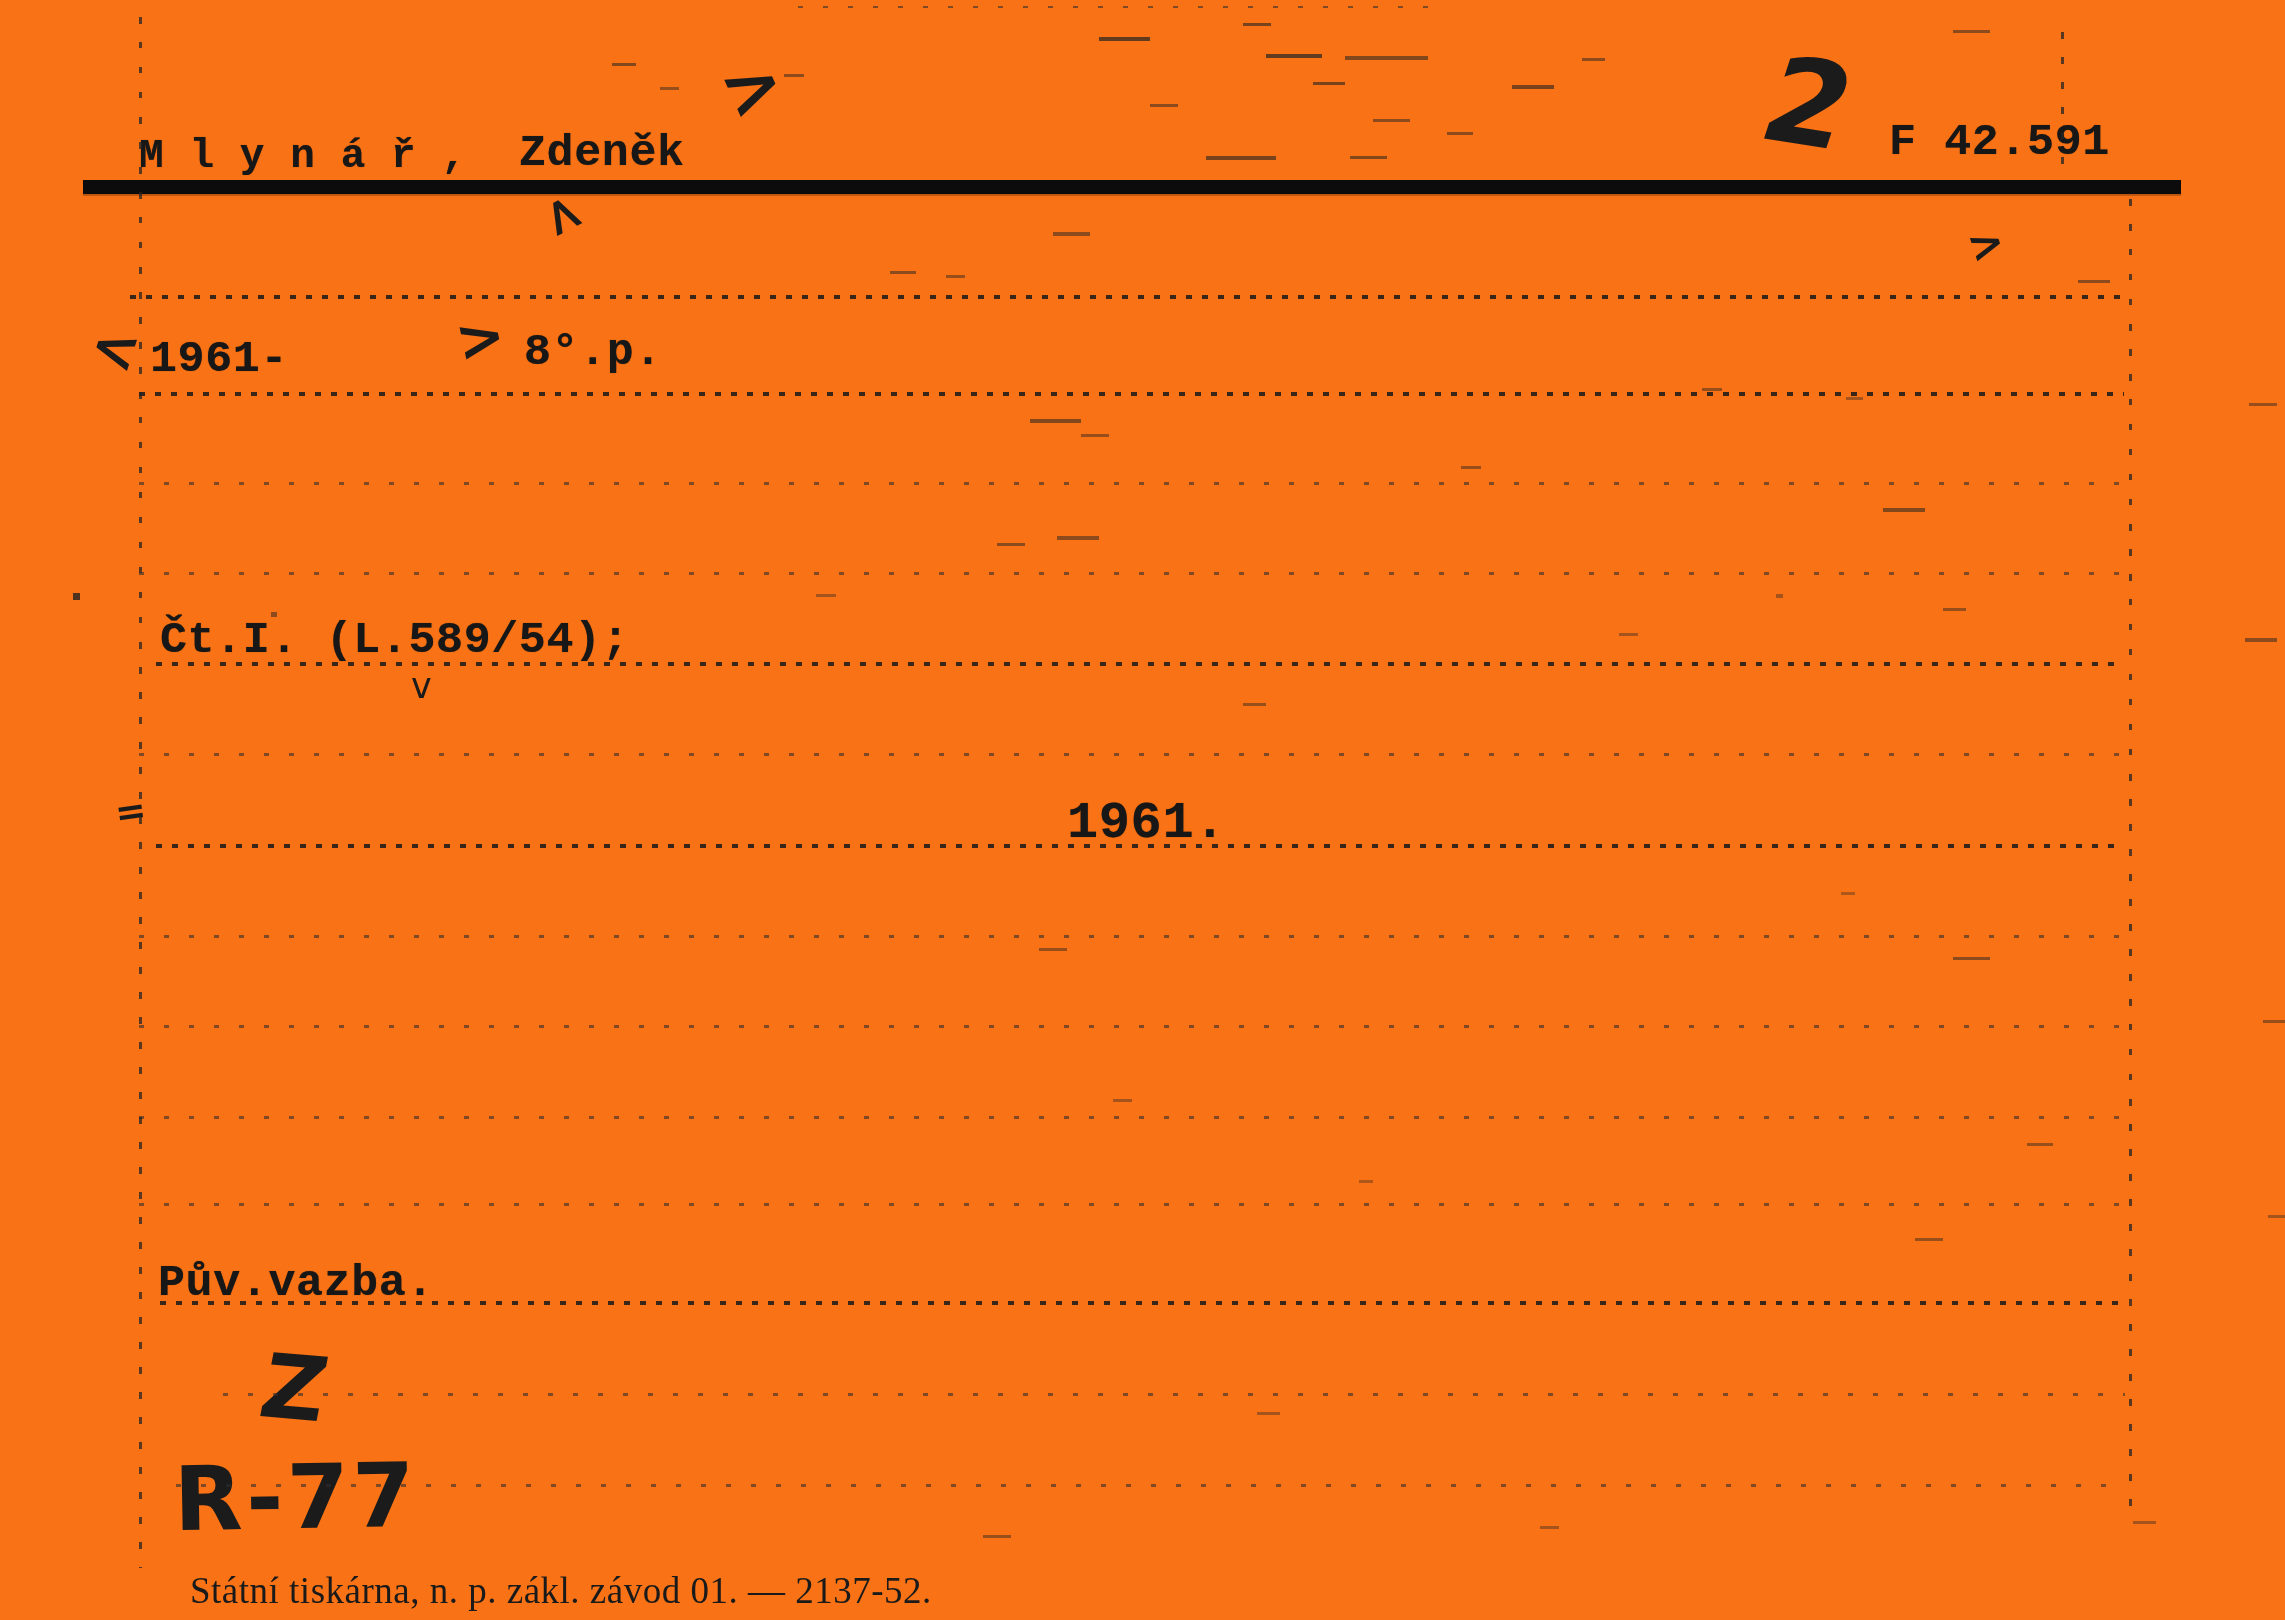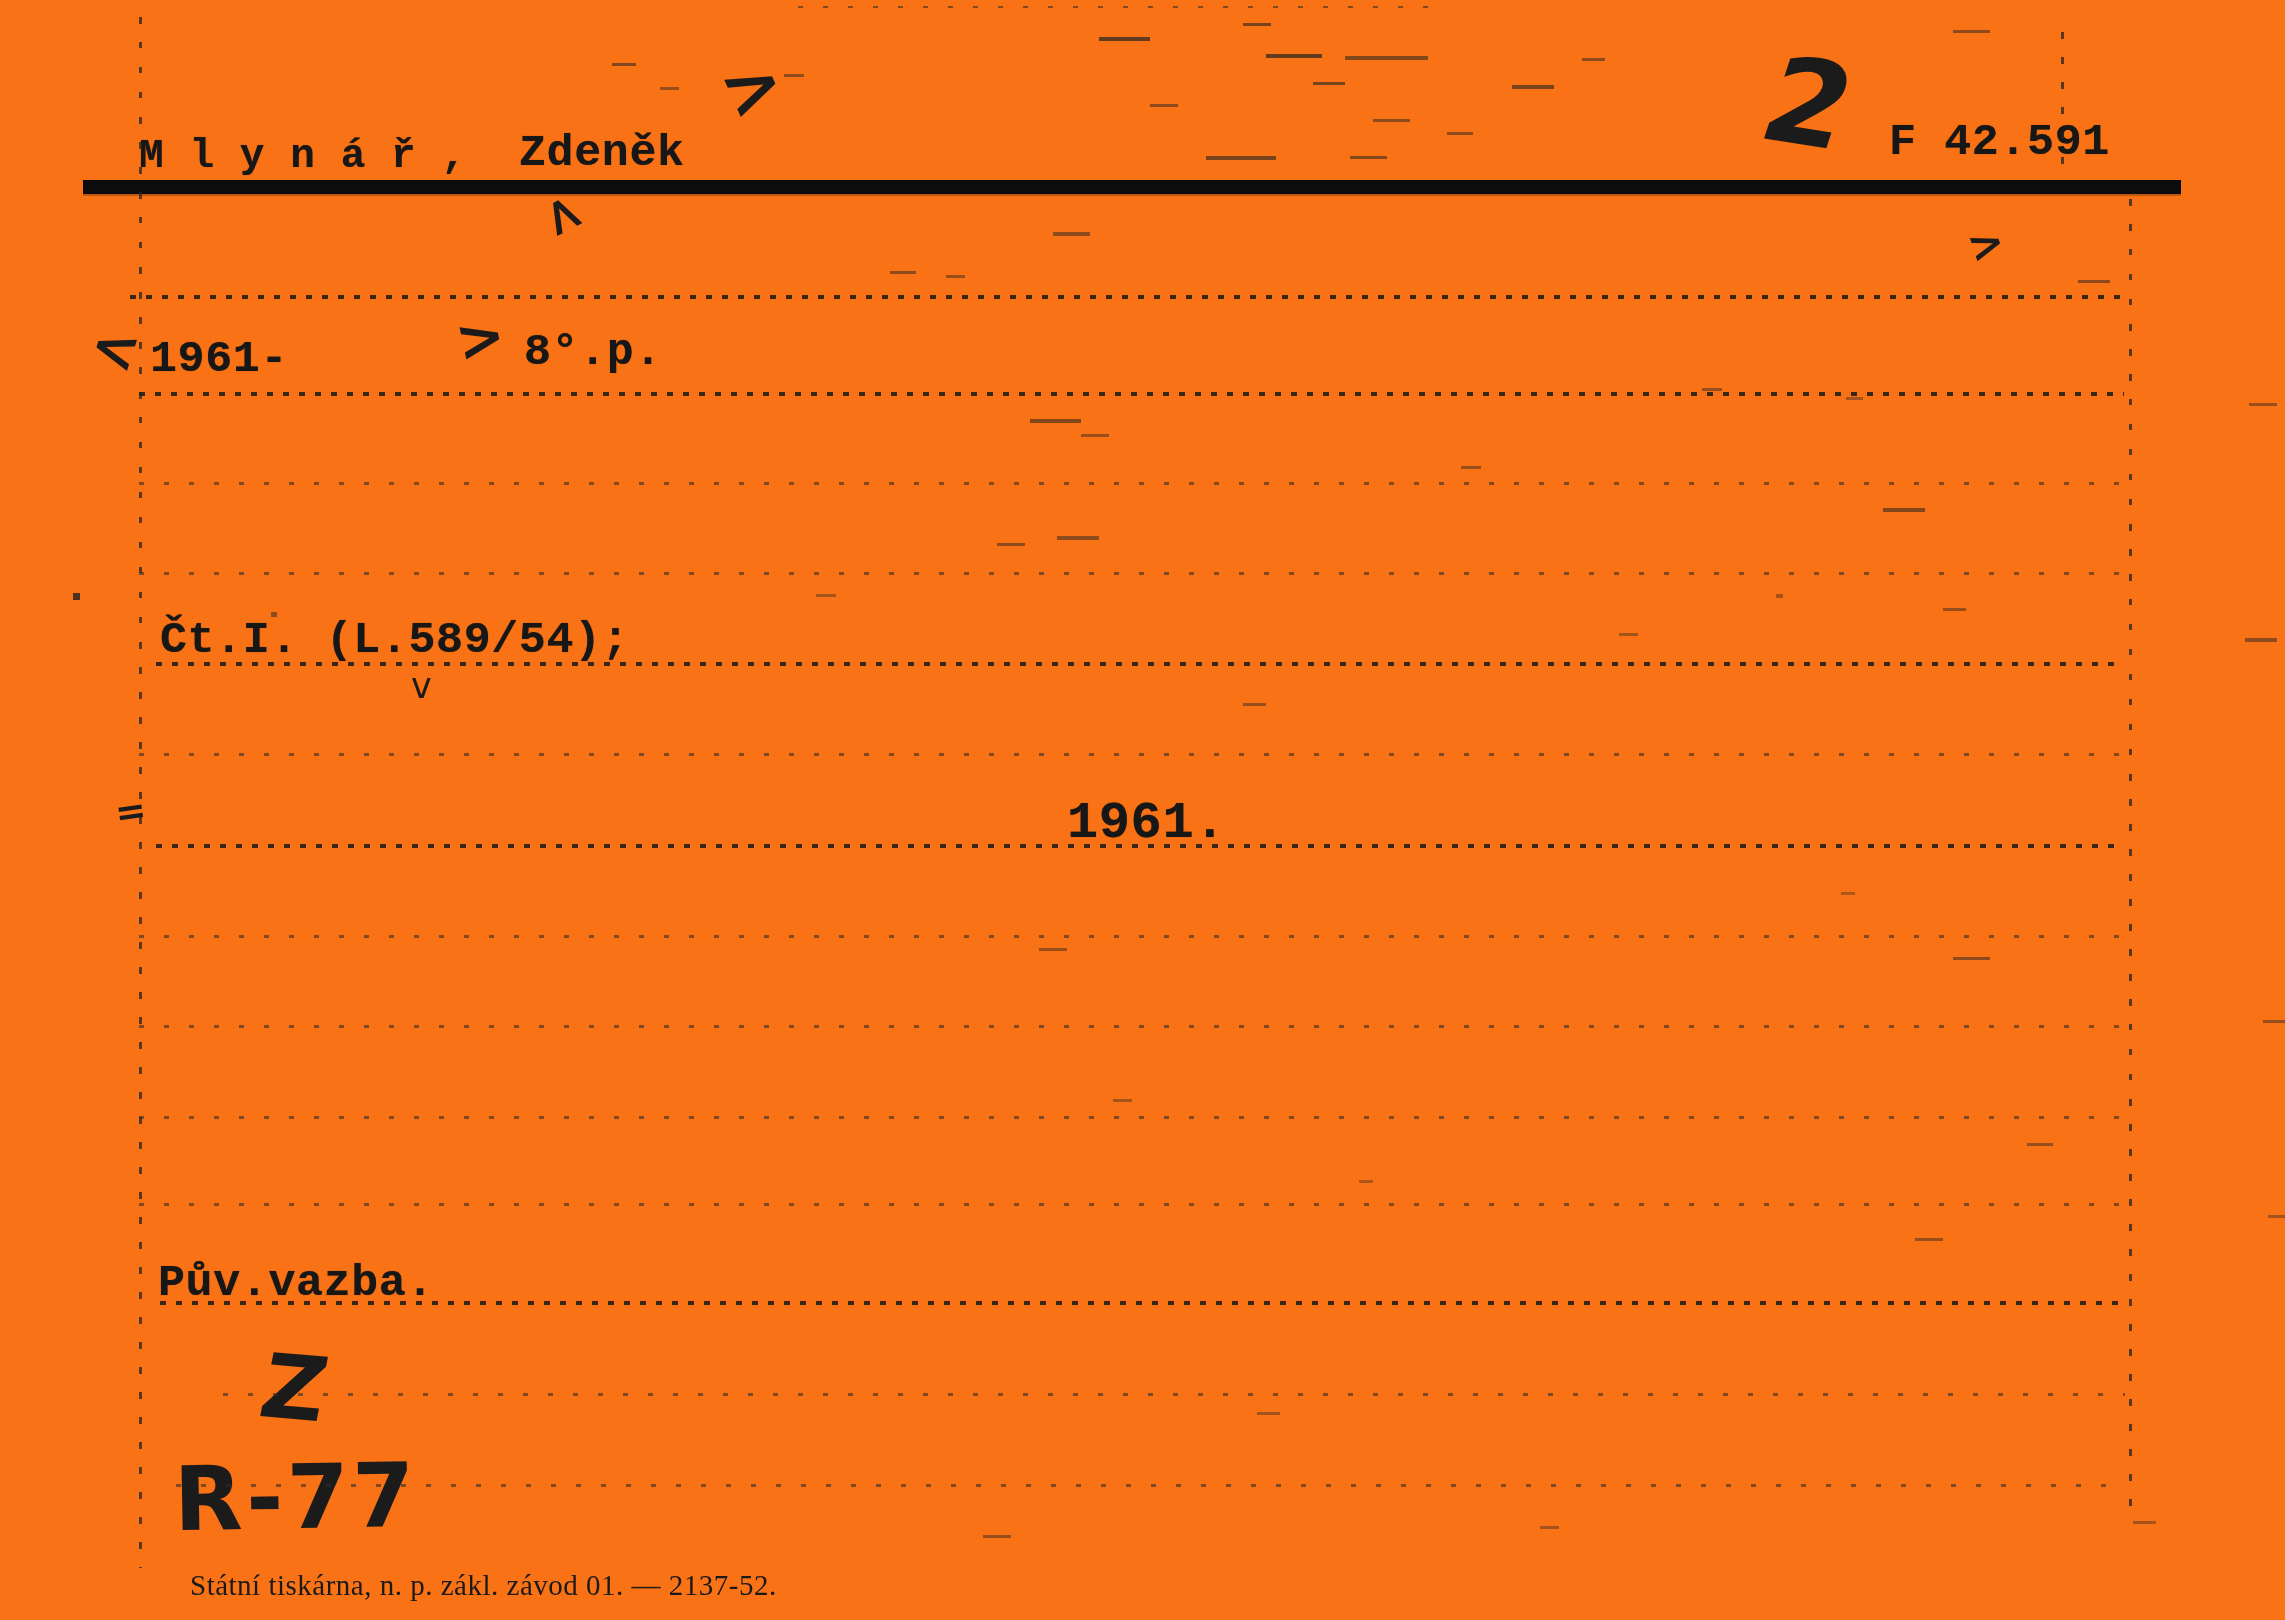--- a/index.html
+++ b/index.html
@@ -41,21 +41,21 @@
     background:repeating-linear-gradient(to right, rgba(45,45,45,.6) 0 4.6px, transparent 4.6px 25px);
   }
   .vline{
     position:absolute;width:2.8px;
     background:repeating-linear-gradient(to bottom, rgba(35,35,35,.75) 0 6.5px, transparent 6.5px 25px);
   }
   .noise{position:absolute;background:#222;}
   .footer-print{
     position:absolute;left:190px;top:1569px;
     font-family:"Liberation Serif","DejaVu Serif",serif;
-    font-size:29px;color:#1a1a1a;letter-spacing:0.5px;
+    font-size:37px;color:#1a1a1a;letter-spacing:0.5px;
   }
 </style>
 </head>
 <body>
 
 <div id="card">
 
   <div class="rule-heavy"></div>
 
   <div class="typed" style="left:139px;top:133px;font-size:41px;">M l y n á ř ,</div>

